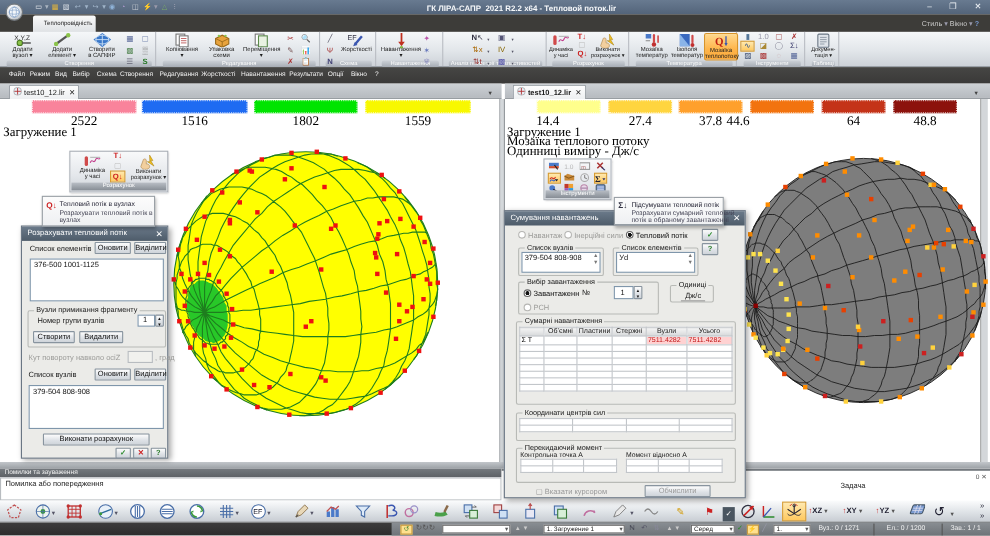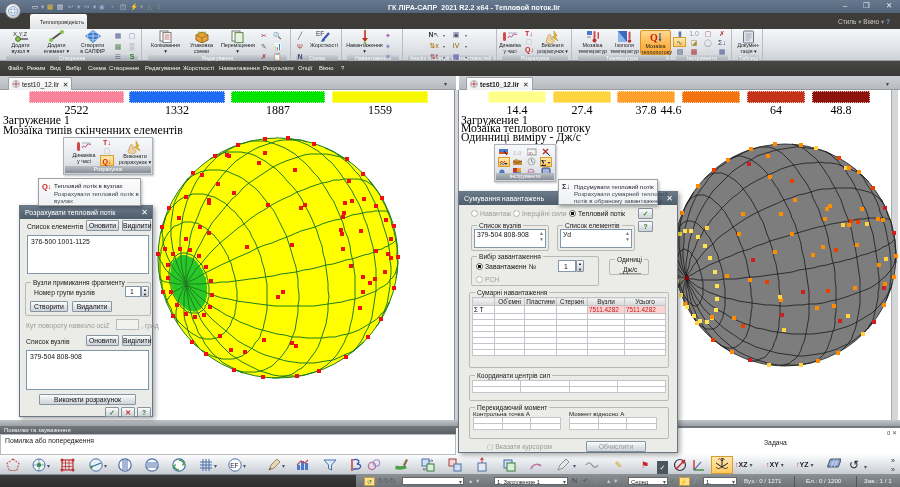--- a/index.html
+++ b/index.html
@@ -259,27 +259,26 @@
       </svg> <b style="font-weight:bold">test10_12.lir</b> &nbsp;✕</div>
 <div class="abs" style="left:444px;top:80px;font-size:6px;color:#444">▾</div>
 <div class="abs" style="left:886px;top:80px;font-size:6px;color:#444">▾</div>
 <div class="abs" style="left:454px;top:90px;width:1px;height:331px;background:#8a8f94"></div>
 <div class="abs" style="left:455px;top:90px;width:3px;height:331px;background:#d4d8db"></div>
 <div class="abs" style="left:458px;top:90px;width:1px;height:331px;background:#8a8f94"></div>
 <div class="abs" style="left:891px;top:90px;width:7px;height:331px;background:#d4d7da;border-left:1px solid #aaa"></div>
 <div class="sw" style="left:29px;width:95px;background:#f9839b"></div>
 <div class="swlab" style="left:29px;width:95px">2522</div>
 <div class="sw" style="left:129px;width:96px;background:#1e6bf2"></div>
-<div class="swlab" style="left:129px;width:96px">1332</div>
+<div class="swlab" style="left:129px;width:96px">1516</div>
 <div class="sw" style="left:231px;width:94px;background:#00e400"></div>
-<div class="swlab" style="left:231px;width:94px">1887</div>
+<div class="swlab" style="left:231px;width:94px">1802</div>
 <div class="sw" style="left:332px;width:96px;background:#f8f800"></div>
 <div class="swlab" style="left:332px;width:96px">1559</div>
 <div class="dtext" style="left:3px;top:114px">Загружение 1</div>
-<div class="dtext" style="left:3px;top:123.8px">Мозаїка типів скінченних елементів</div>
 <svg class="abs" style="left:0;top:0;z-index:1" width="900" height="487">
       <circle cx="278" cy="258" r="120" fill="#ffff00" stroke="#1e7d1e" stroke-width="1.0"></circle>
       <path d="M181 255L183 255L185 255L188 256L190 257L193 258L195 260L197 262L199 265L201 268L203 271L204 275L206 278L206 282L207 286L207 290L207 293L207 296L206 300L205 303L204 305L202 307L201 309L199 310L197 311L194 312L192 311L190 311L187 310L185 308L182 306L180 304L178 301L176 298L174 295L173 292L172 288L171 284L170 281L170 277L170 273L171 270L171 267L172 264L173 261L175 259L177 258L179 256L181 255Z" fill="#28c828"></path>
       <path d="M186 284L184 276L182 269L181 261L181 253L180 246L180 238L181 230L182 223L183 215L185 208L187 201L190 195L193 188L196 182L200 176L204 171L208 166L213 161L217 157L223 153L228 150L234 147L239 144L245 143M186 284L186 276L186 269L186 261L187 253L189 246L190 238L192 230L195 223L198 216L201 208L204 202L208 195L212 189L217 182L221 177L226 171L231 166L236 161L242 157L248 153L253 150L259 147L265 145L271 143L277 141L283 140L289 140L295 140L301 140L307 142M186 284L187 277L189 271L192 264L194 257L197 250L201 243L204 237L208 230L212 223L217 217L222 211L227 205L232 199L238 194L243 188L249 183L255 179L261 175L267 171L273 167L279 164L286 161L292 159L298 157L304 155L310 154L315 154L321 154L326 154L332 155L336 156L341 157L346 159L350 162M186 284L189 279L193 274L196 269L201 264L205 259L210 253L215 248L220 243L226 238L232 233L238 228L244 224L250 219L257 214L264 210L270 206L277 202L283 199L290 196L297 192L303 190L310 187L316 185L322 183L328 182L334 180L339 180L344 179L349 179L354 179L358 179L362 180L366 181L369 183L372 185L374 187L376 189M186 284L190 281L195 279L200 276L205 273L211 270L217 267L223 264L230 261L236 258L243 255L250 252L257 248L265 245L272 243L279 240L287 237L294 234L301 231L308 229L315 227L322 224L328 222L335 220L341 219L347 217L352 215L358 214L363 213L367 212L371 212L375 211L379 211L382 211L384 211L386 211L388 212L389 212M186 284L191 284L196 284L202 284L208 283L215 283L221 282L228 282L235 281L243 280L250 279L258 278L265 277L273 276L281 274L289 273L296 272L304 270L311 269L319 267L326 265L333 264L340 262L346 260L352 259L358 257L364 255L369 254L374 252L378 250L382 249L385 247L388 246L391 244L393 243L395 241L396 240L396 239M186 284L191 287L197 289L203 291L209 294L216 296L222 298L229 299L237 301L244 302L252 303L259 304L267 305L275 306L283 306L291 306L298 306L306 306L314 306L321 305L328 304L335 303L342 302L349 300L355 299L361 297L366 295L371 293L376 291L380 288L384 286L388 283L390 280L393 277L395 274L396 271L397 268L398 265M186 284L191 289L196 294L201 298L207 303L213 307L220 311L226 315L233 318L240 322L248 325L255 328L262 330L270 332L277 334L285 335L292 337L300 337L307 338L315 338L322 338L329 337L335 337L342 335L348 334L354 332L359 330L364 327L369 324L374 321L378 318L381 314L385 311L387 307L389 302M186 284L190 291L194 297L198 303L203 309L208 315L214 321L220 326L226 331L232 336L238 341L245 345L251 348L258 352L265 355L272 357L279 359L286 361L293 362L300 363L307 363L314 363L320 362L326 361L333 360L338 358L344 355L349 353L355 350L359 346L364 342M186 284L188 292L191 299L194 306L198 313L201 320L205 326L210 332L215 338L220 344L225 349L230 354L236 358L242 362L248 365L254 368L260 371L267 373L273 375L279 376L286 376L292 376L298 376L305 375L311 373M186 284L187 292L188 299L189 306L191 313L193 320L196 326L198 332L202 338L205 344L209 349L213 354L218 358L222 362L227 365L233 368L238 371L243 373M186 284L185 291L184 297L184 303L184 309L184 315L185 321L187 326L188 331L190 336L193 340L196 344L199 348L202 351M186 284L183 289L181 294L179 298L178 303L177 307L176 311L176 314L176 318L177 321L178 324M186 284L182 287L179 289L175 291L173 293L171 295L169 297L168 299L167 300L166 302L167 303M186 284L181 284L177 284L173 283L170 283L167 282L165 282L163 281L161 280L160 279L160 278M186 284L181 281L177 279L173 276L169 273L166 270L164 267L162 263L160 260L159 257L158 254M186 284L182 279L178 274L174 269L171 264L168 258L166 253L165 248L163 243L163 238L162 233L163 228L164 223L165 218M186 284L183 277L180 271L177 264L175 257L173 250L172 243L171 236L171 230L171 223L172 217L173 210L174 204L176 199L179 193L182 188L185 183L188 178M181 253L182 253L183 253L184 253L186 253L187 253L188 254L190 254L191 255L192 255L193 256L195 257L196 258L197 260L198 261L199 262L201 264L202 265L203 267L203 269L204 270L205 272L206 274L207 276L207 278L208 280L208 282L208 284L209 286L209 288L209 290L209 292L209 294L209 296L209 297L208 299L208 301L207 302L207 304L206 305L205 306L205 308L204 309L203 310L202 311L201 311L200 312L199 313L198 313L196 313L195 313L194 313L193 313L191 313L190 313L189 312L187 312L186 311L185 310L184 309L182 308L181 307L180 305L179 304L178 303L177 301L176 299L175 298L174 296L173 294L172 292L172 290L171 288L171 286L170 284L170 282L169 280L169 278L169 276L169 275L169 273L169 271L170 269L170 267L170 266L171 264L171 263L172 261L173 260L174 259L174 257L175 256L176 256L177 255L178 254L179 254L181 253M182 223L184 222L187 222L189 222L192 222L194 223L197 223L199 224L202 226L204 227L207 229L209 231L211 233L214 235L216 238L218 240L220 243L222 246L224 249L226 253L228 256L229 260L231 263L232 267L233 271L234 274L235 278L236 282L236 286L237 290L237 294L237 297L237 301L236 304L236 308L235 311L235 314L234 317L232 320L231 323L230 326L228 328L227 330L225 332L223 334L221 335L219 337L217 338L215 338L212 339L210 339L208 339L205 339L203 338L200 338L198 337L195 335L193 334L190 332L188 330L185 328L183 326L181 324L178 321L176 318L174 315L172 312L171 308L169 305L167 301L166 298L165 294L163 290L162 287L162 283L161 279L160 275L160 271L160 268L160 264L160 260L160 257L161 253L161 250L162 247L163 244L164 241L165 238L167 235L168 233L170 231L172 229L173 227L175 226L178 225L180 224L182 223M190 195L193 194L196 194L200 194L203 194L207 195L210 196L214 197L218 199L221 201L225 203L228 206L231 209L235 212L238 216L241 219L244 224L247 228L250 232L252 237L255 242L257 247L259 252L261 257L262 262L264 268L265 273L266 279L267 284L267 289L267 295L267 300L267 305L267 310L266 315L265 320L264 324L263 329L261 333L260 337L258 340L255 343L253 347L251 349L248 352L245 354L242 356L239 357L236 358L233 359L229 359L226 359L222 359L219 358L215 357L212 356L208 354L205 352L201 350L198 347L194 344L191 341M161 233L162 229L163 224L165 220L166 216L168 213L170 209L173 206L175 204L178 201L181 199L184 197L187 196L190 195M204 171L208 170L212 170L216 170L220 170L225 171L229 172L233 174L238 176L242 178L246 181L251 185L255 188L259 192L263 197L266 201L270 206L274 211L277 217L280 223L283 229L286 235L288 241L290 247L292 254L294 261L296 267L297 274L298 280L298 287L299 294L299 300L298 306L298 312L297 318L296 324L295 330L293 335L291 340L289 345L287 349L284 353L281 357L278 360L275 363L272 366L268 368L264 370L260 371L256 372L252 372L248 372L244 372L239 371L235 370M183 185L186 182L189 179L192 176L196 174L200 172L204 171M223 153L227 152L232 152L236 152L241 152L246 153L251 154L256 156L261 159L265 161L270 165L275 168L279 172L284 177L288 182L293 187L297 192L301 198L304 204L308 211L311 217L314 224L317 231L319 238L322 246L323 253L325 260L326 268L327 275L328 283L328 290L329 297L328 304L328 311L327 318L326 324L324 330L322 336L320 342L318 347L315 352L312 356L309 360L306 364L302 368L298 370L294 373L290 375L286 376L281 377L277 378L272 378M210 159L214 157L218 155L223 153M245 143L250 141L255 141L260 141L264 141L269 142L275 144L280 146L285 148L290 151L295 154L299 158L304 162L309 167L313 172L318 177L322 183L326 189L330 196L334 202L337 209L340 216L343 223L345 231L348 238L350 246L351 254L353 261L354 269L355 276L355 284L355 291L355 299L354 306L353 313L352 319L350 326L349 332L346 338L344 343L341 348L338 353L335 357L331 361L328 364L324 367L319 370L315 372L311 373M245 143M289 139L294 140L298 141L303 143L308 145L313 148L318 151L323 155L327 159L332 163L336 168L340 173L344 179L348 185L352 191L355 197L359 204L362 211L364 218L367 225L369 232L371 240L373 247L374 254L375 262L376 269L376 276L376 283L376 291L375 297L374 304L373 310L372 317L370 323L368 328L365 333L363 338L360 343L357 347L353 351L350 354M325 148L330 150L334 152L338 155L343 159L347 162L351 166L355 171L359 175L362 180L366 185L369 191L372 197L375 203L378 209L380 215L382 221L384 228L386 234L388 241L389 248L390 254L390 261L391 267L391 274L390 280L390 286L389 292L388 298L387 304L385 309L383 314L381 319L379 323L376 327M368 179L371 183L374 187L377 191L380 195L382 200L385 205L387 210L389 215L391 220L392 226L394 231L395 236L396 242L397 247L397 253L397 258L398 263L397 268L397 273L396 278" fill="none" stroke="#1e7d1e" stroke-width="1.0"></path>
       <rect x="396" y="255" width="4" height="4" fill="#ee1111"></rect>
       <rect x="392" y="286" width="4" height="4" fill="#ee1111"></rect>
       <rect x="379" y="317" width="4" height="4" fill="#ee1111"></rect>
       <rect x="366" y="335" width="4" height="4" fill="#ee1111"></rect>
       <rect x="344" y="355" width="4" height="4" fill="#ee1111"></rect>
       <rect x="317" y="369" width="4" height="4" fill="#ee1111"></rect>
@@ -412,21 +411,21 @@
 <div class="lbl" style="left:6px;top:132px">Список вузлів</div>
 <div class="btn" style="left:66px;top:129px;width:33px;height:11px;line-height:10px">Оновити</div>
 <div class="btn" style="left:102px;top:129px;width:29px;height:11px;line-height:10px">Виділити</div>
 <div class="tbox" style="left:6px;top:144px;width:123px;height:40px;padding:2px 0 0 3px">379-504 808-908</div>
 <div class="btn" style="left:19px;top:188px;width:97px;height:11px;line-height:10px">Виконати розрахунок</div>
 <div class="btn" style="left:85px;top:201px;width:14px;height:10px;line-height:9px;color:#2a8a2a"><b>✓</b></div>
 <div class="btn" style="left:101px;top:201px;width:14px;height:10px;line-height:9px;color:#c22"><b>✕</b></div>
 <div class="btn" style="left:117px;top:201px;width:14px;height:10px;line-height:9px;color:#2a7a2a"><b>?</b></div>
 </div>
 <div class="sw" style="left:488px;width:58px;background:#ffff8c"></div>
-<div class="swlab" style="left:478px;width:78px">14.4</div>
+<div class="swlab" style="left:459px;width:78px">14.4</div>
 <div class="sw" style="left:553px;width:58px;background:#ffd53f"></div>
 <div class="swlab" style="left:543px;width:78px">27.4</div>
 <div class="sw" style="left:617px;width:58px;background:#ffa02c"></div>
 <div class="swlab" style="left:607px;width:78px">37.8</div>
 <div class="sw" style="left:682px;width:58px;background:#f2730f"></div>
 <div class="swlab" style="left:632px;width:78px">44.6</div>
 <div class="sw" style="left:747px;width:58px;background:#c43318"></div>
 <div class="swlab" style="left:737px;width:78px">64</div>
 <div class="sw" style="left:812px;width:58px;background:#8c120c"></div>
 <div class="swlab" style="left:802px;width:78px">48.8</div>

